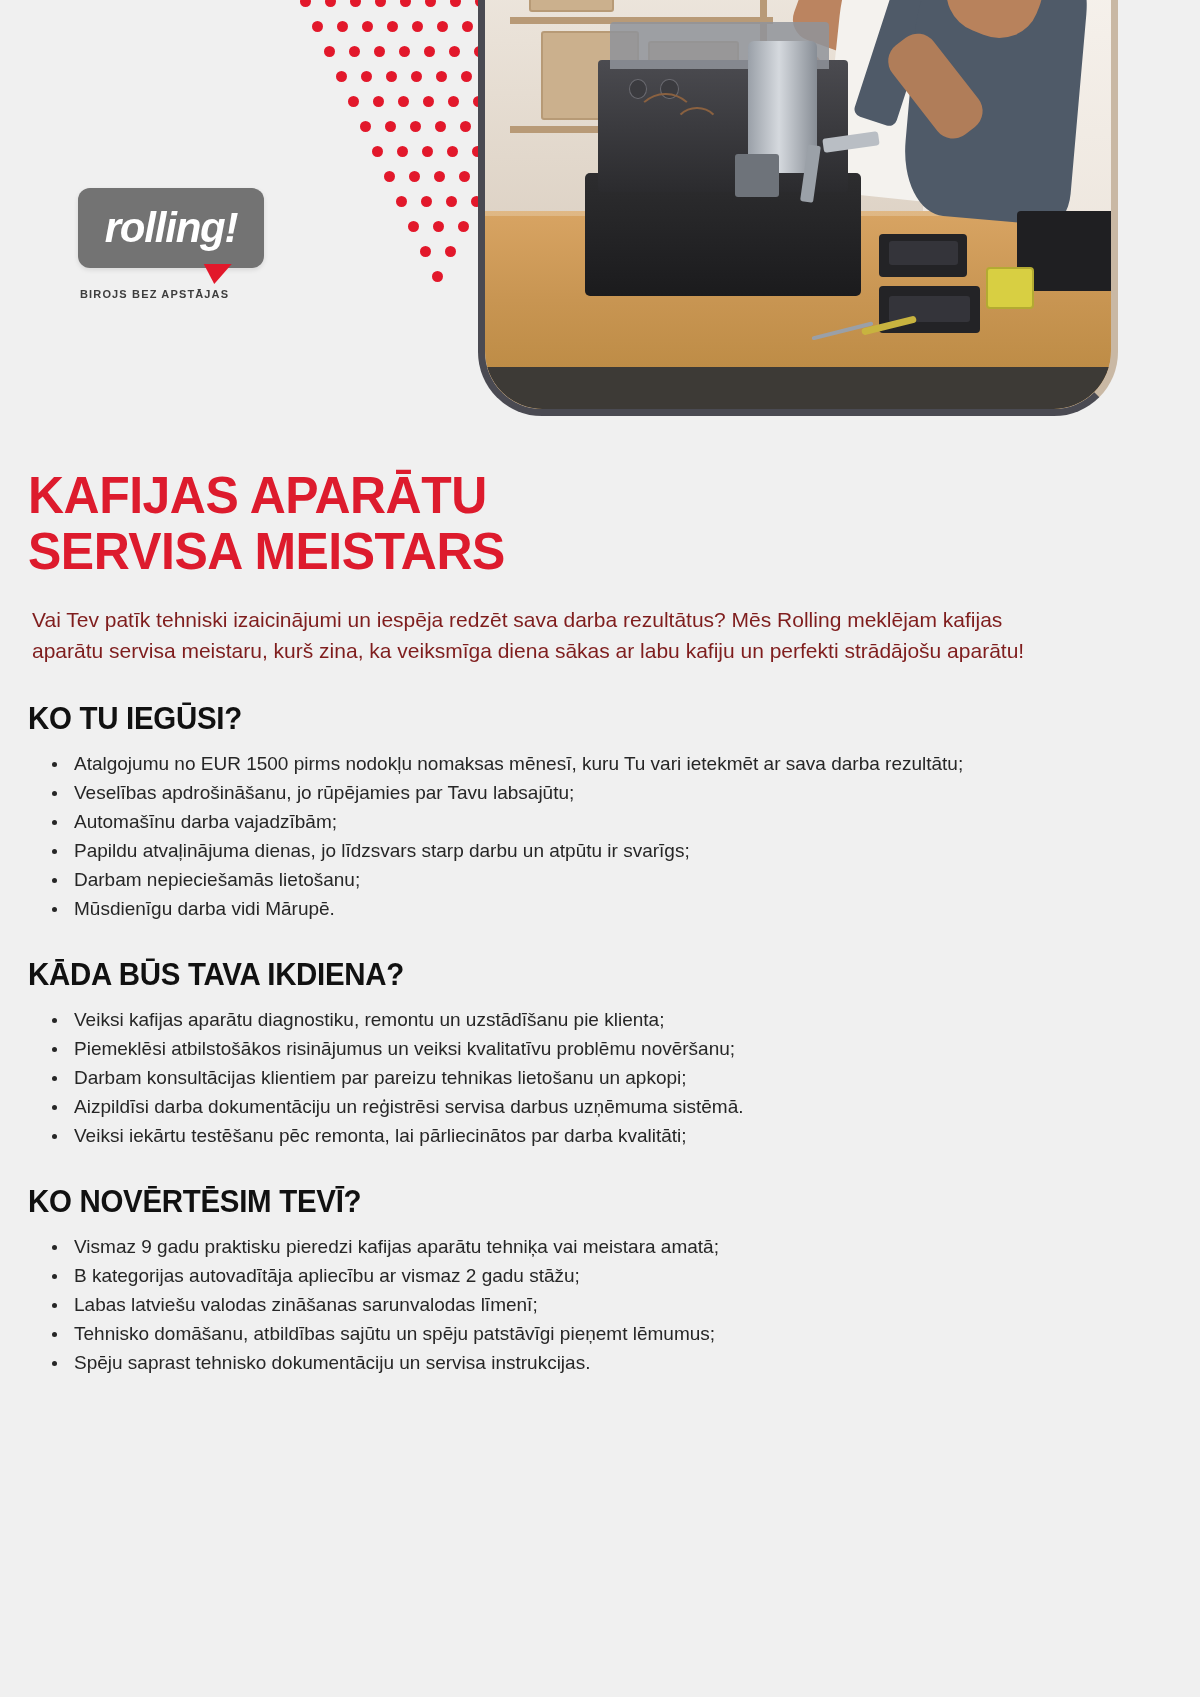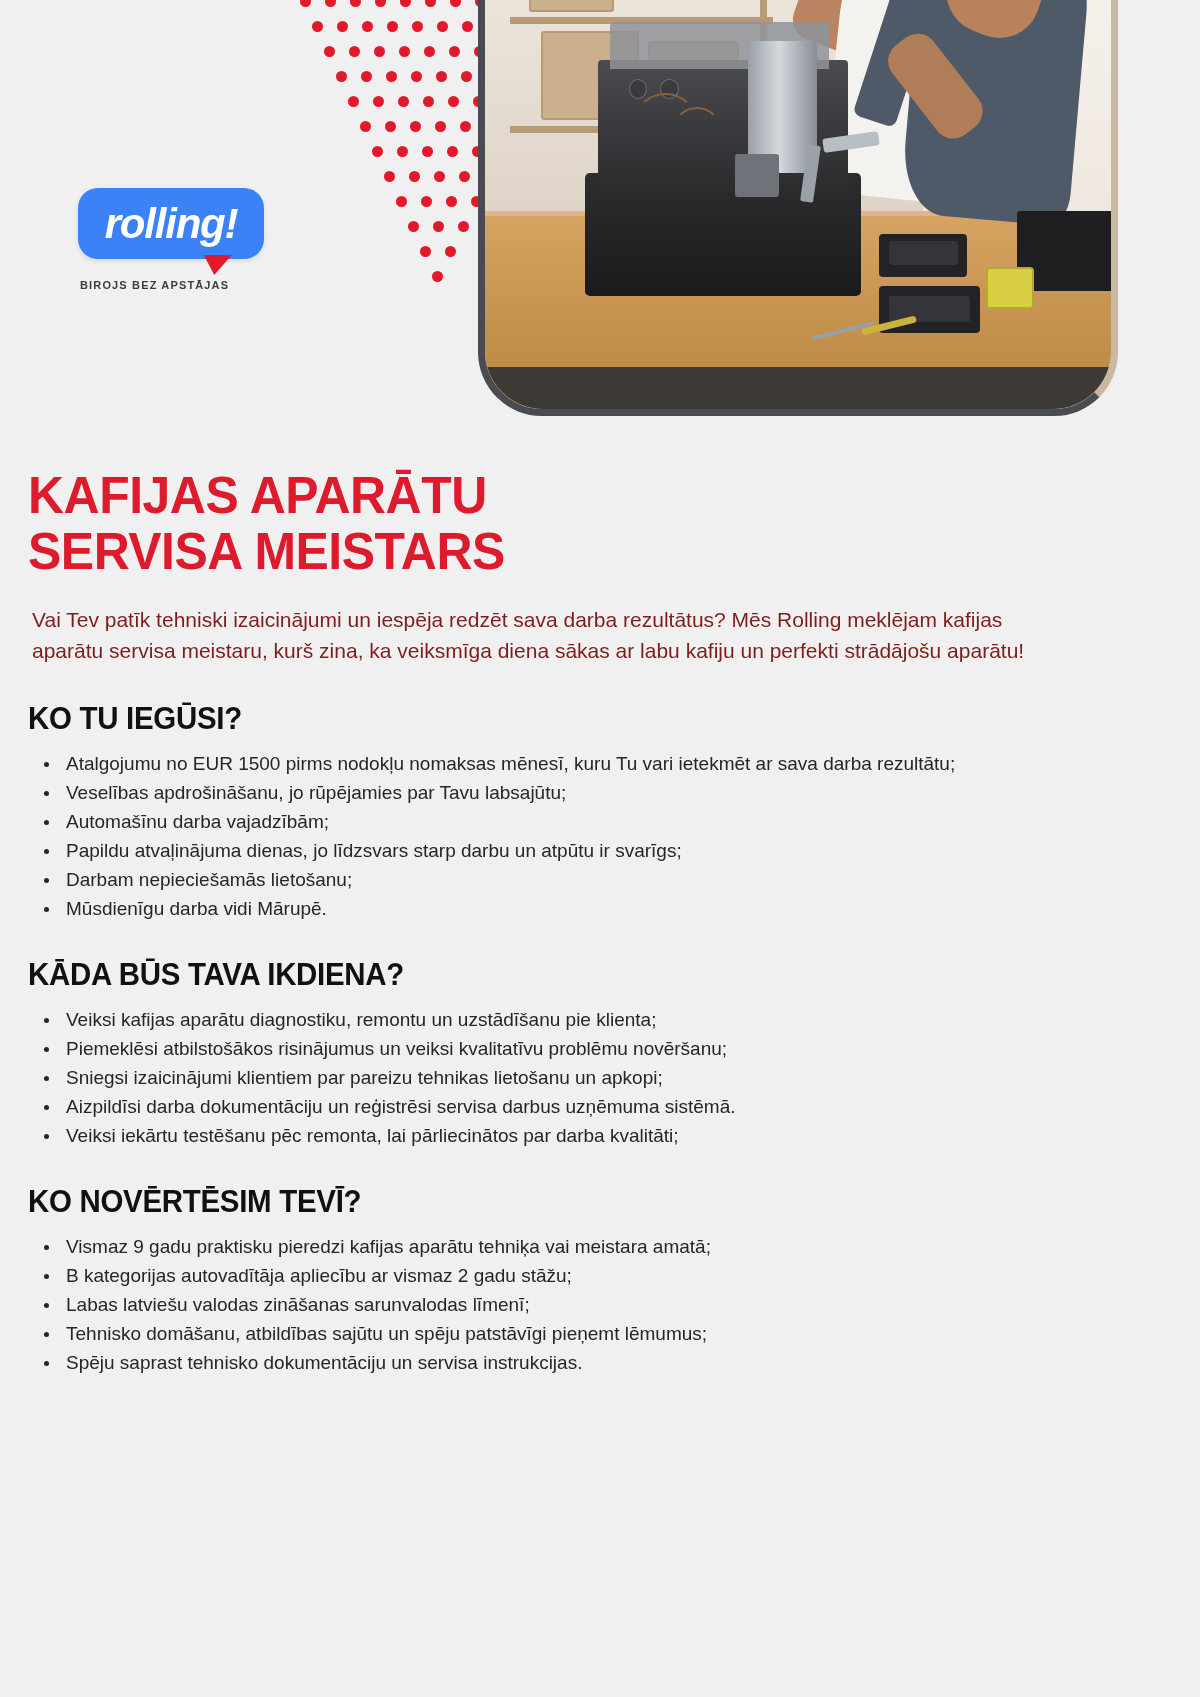--- a/index.html
+++ b/index.html
@@ -51,23 +51,23 @@
   
   .logo-wrap {
     position: absolute;
     left: 78px;
     top: 188px;
     width: 210px;
   }
   .logo-bubble {
     position: relative;
     width: 186px;
-    height: 71px;
-    background: #3b82f6;
-    border-radius: 20px;
+    height: 80px;
+    background: #737373;
+    border-radius: 12px;
     box-shadow: 0 2px 5px rgba(0,0,0,.10);
   }
   .logo-bubble::after {
     content: "";
     position: absolute;
     right: 34px;
     bottom: -16px;
     width: 0; height: 0;
     border-left: 14px solid transparent;
     border-right: 14px solid transparent;
@@ -342,21 +342,21 @@
   .section-heading {
     color: #111111;
     font-size: 31px;
     font-weight: bold;
     letter-spacing: -0.3px;
     margin: 0 0 14px 0;
     transform: scaleX(0.95);
     transform-origin: left center;
   }
   ul.bullets {
-    margin: 0;
+    margin: 8px;
     padding: 0 0 0 34px;
     list-style: none;
     max-width: 1000px;
   }
   ul.bullets li {
     position: relative;
     font-size: 19px;
     line-height: 1.42;
     color: #262626;
     margin-bottom: 2px;
@@ -468,21 +468,21 @@
         <li>Darbam nepieciešamās lietošanu;</li>
         <li>Mūsdienīgu darba vidi Mārupē.</li>
       </ul>
   </div>
 
   <div class="section">
     <h2 class="section-heading">KĀDA BŪS TAVA IKDIENA?</h2>
     <ul class="bullets" id="list-1">
         <li>Veiksi kafijas aparātu diagnostiku, remontu un uzstādīšanu pie klienta;</li>
         <li>Piemeklēsi atbilstošākos risinājumus un veiksi kvalitatīvu problēmu novēršanu;</li>
-        <li>Sniegsi izaicinājumi klientiem par pareizu tehnikas lietošanu un apkopi;</li>
+        <li>Darbam konsultācijas klientiem par pareizu tehnikas lietošanu un apkopi;</li>
         <li>Aizpildīsi darba dokumentāciju un reģistrēsi servisa darbus uzņēmuma sistēmā.</li>
         <li>Veiksi iekārtu testēšanu pēc remonta, lai pārliecinātos par darba kvalitāti;</li>
       </ul>
   </div>
 
   <div class="section">
     <h2 class="section-heading">KO NOVĒRTĒSIM TEVĪ?</h2>
     <ul class="bullets" id="list-2">
         <li>Vismaz 9 gadu praktisku pieredzi kafijas aparātu tehniķa vai meistara amatā;</li>
         <li>B kategorijas autovadītāja apliecību ar vismaz 2 gadu stāžu;</li>

